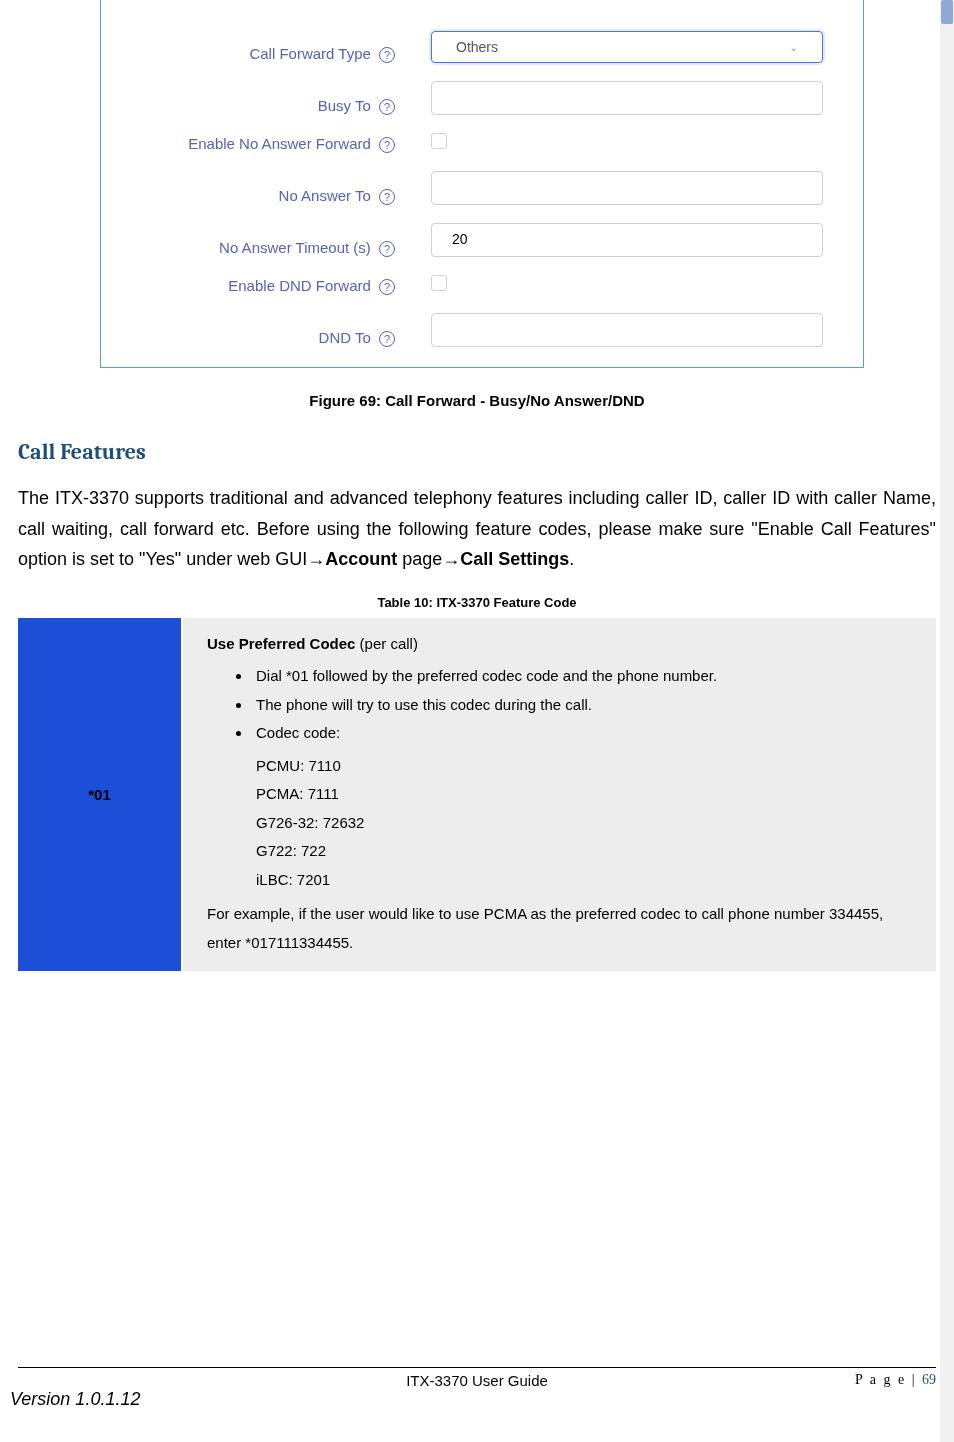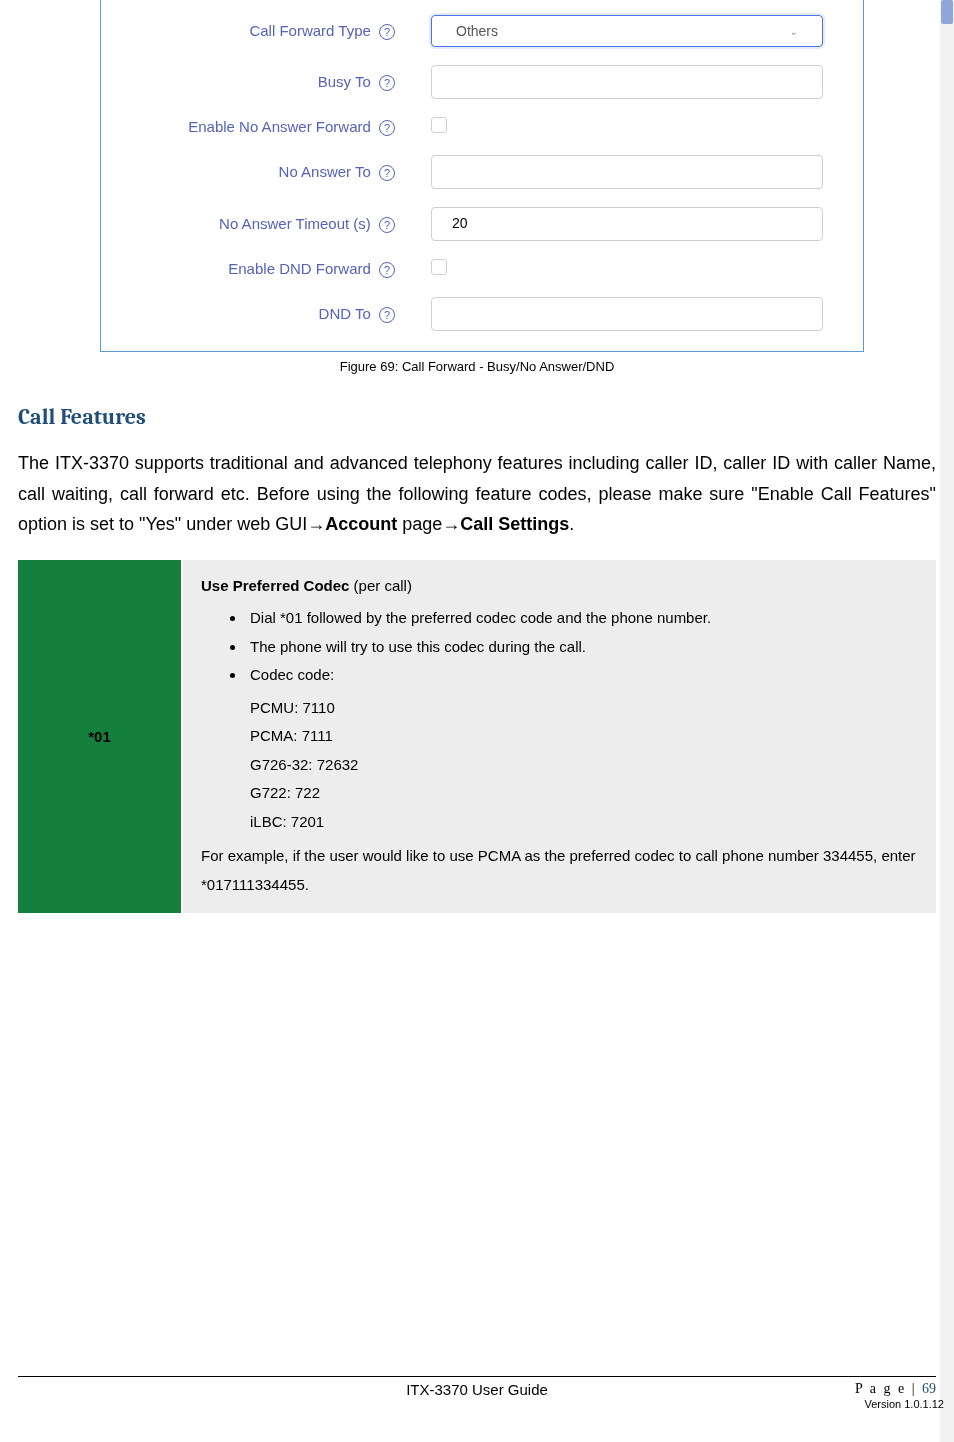--- a/index.html
+++ b/index.html
@@ -13,22 +13,23 @@
   }
   .page { padding: 0 10px 0 10px; }
   .form-box {
     border: 1px solid #5b9bd5;
     border-top: none;
     margin: 0 80px 0 90px;
     padding: 15px 40px 20px 0;
   }
   .form-row {
     display: flex;
-    align-items: center;
+    align-items: flex-end;
     margin-bottom: 18px;
+    margin-top: 16px;
   }
   .form-label {
     width: 300px;
     text-align: right;
     color: #5563b8;
     font-size: 15px;
     padding-right: 6px;
   }
   .help-icon {
     display: inline-flex;
@@ -72,23 +73,23 @@
   }
   .checkbox-box {
     width: 16px;
     height: 16px;
     border: 1px solid #d0d0d0;
     border-radius: 3px;
     display: inline-block;
   }
   .figure-caption {
     text-align: center;
-    font-weight: normal;
-    font-size: 13px;
-    margin: 7px 0 30px 0;
+    font-weight: bold;
+    font-size: 15px;
+    margin: 24px 0 30px 0;
   }
   .section-title {
     color: #1f4e79;
     font-family: Cambria, Georgia, serif;
     font-weight: bold;
     font-size: 22px;
     margin: 0 0 18px 8px;
   }
   .body-text {
     font-size: 18px;
@@ -102,33 +103,33 @@
     font-weight: bold;
     font-size: 13px;
     margin-bottom: 8px;
   }
   .feature-table {
     display: flex;
     margin: 0 8px;
   }
   .ft-left {
     width: 165px;
-    background: #15803d;
+    background: #1d4ed8;
     display: flex;
     align-items: flex-start;
     justify-content: center;
     font-weight: bold;
     font-size: 15px;
     padding-top: 168px;
     border-right: 2px solid #fff;
   }
   .ft-right {
     flex: 1;
     background: #ededed;
-    padding: 12px 18px 14px 18px;
+    padding: 12px 18px 14px 24px;
     font-size: 15px;
     line-height: 1.9;
   }
   .ft-right ul {
     list-style: disc;
     padding-left: 45px;
     margin: 4px 0;
   }
   .ft-right ul li { padding-left: 4px; }
   .codec-list { padding-left: 49px; }
@@ -151,22 +152,23 @@
     letter-spacing: 2px;
     font-family: Liberation Serif, serif;
   }
   .footer-page .pn { color: #1f4e79; letter-spacing: normal; }
   .footer-title {
     text-align: center;
     font-size: 15px;
     margin-top: -16px;
   }
   .footer-version {
-    text-align: right;
-    font-size: 11px;
+    text-align: left;
+    font-style: italic;
+    font-size: 18px;
   }
   .scroll-track {
     position: absolute;
     top: 0; right: 0;
     width: 14px;
     height: 100%;
     background: #f1f1f1;
   }
   .scroll-thumb {
     position: absolute;
@@ -265,20 +267,21 @@
   </div>
 
   <div class="figure-caption">Figure 69: Call Forward - Busy/No Answer/DND</div>
 
   <h2 class="section-title">Call Features</h2>
 
   <p class="body-text">
     <span>The ITX-3370 supports traditional and advanced telephony features including caller ID, caller ID with caller Name, call waiting, call forward etc. Before using the following feature codes, please make sure "Enable Call Features" option is set to "Yes" under web GUI</span><span class="arrow">→</span><b>Account</b><span> page</span><span class="arrow">→</span><b>Call Settings</b><span>.</span>
   </p>
 
+  <div class="table-caption">Table 10: ITX-3370 Feature Code</div>
 
   <div class="feature-table">
     <div class="ft-left">
       <span>*01</span>
     </div>
     <div class="ft-right">
       <div>
         <b>Use Preferred Codec</b><span> (per call)</span>
       </div>
       <ul>

